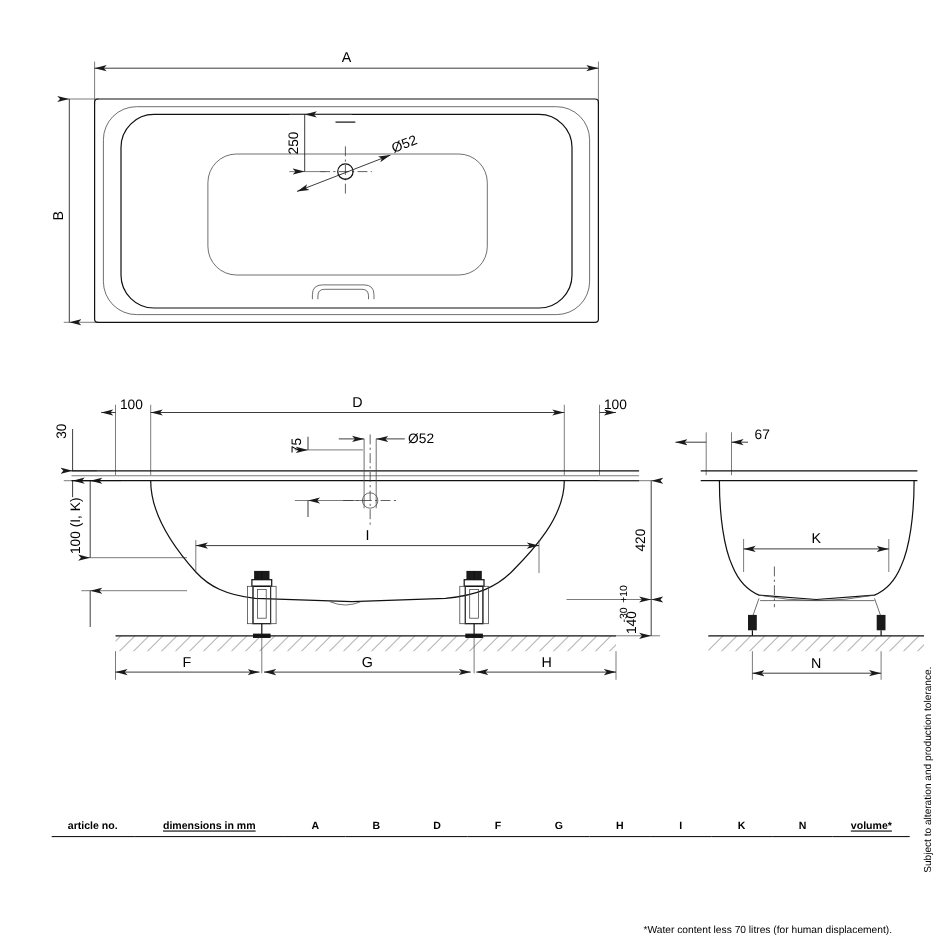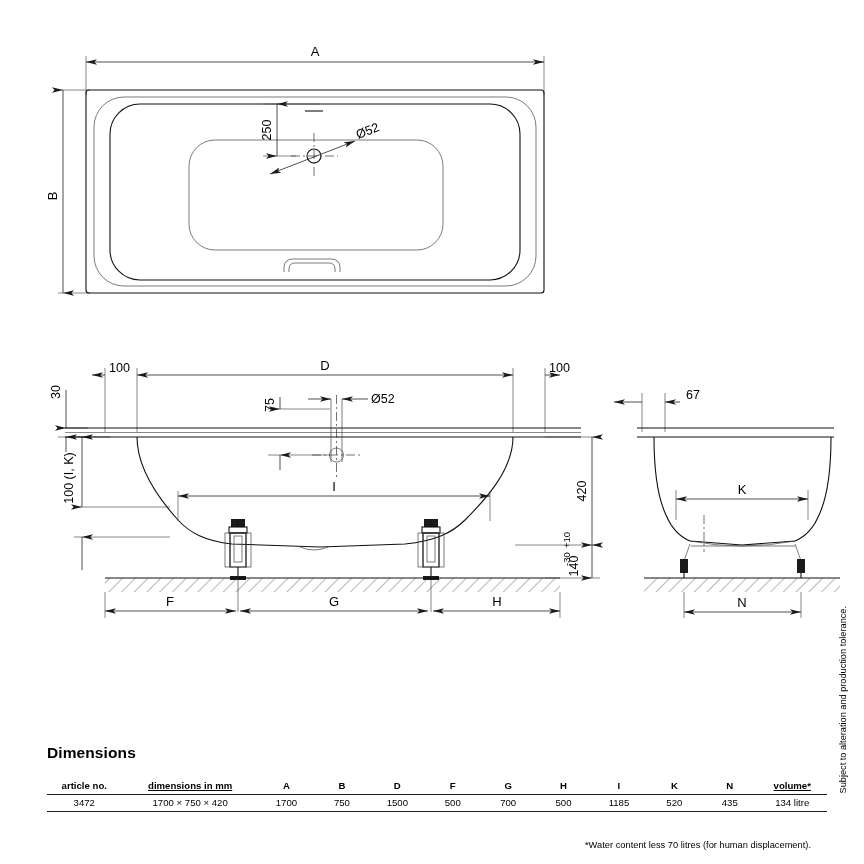--- a/index.html
+++ b/index.html
@@ -321,54 +321,39 @@
 
       <line x1="684" y1="592" x2="684" y2="618" class="ln-ext"></line>
       <line x1="801" y1="592" x2="801" y2="618" class="ln-ext"></line>
       <line x1="684" y1="612" x2="801" y2="612" class="ln-dim" marker-start="url(#arrR)" marker-end="url(#arrL)"></line>
       <text x="742" y="607" class="letterlabel" text-anchor="middle">N</text>
     </g>
 
   </svg>
 
   <div id="tablewrap">
-    <div id="dimheading">Dimensions</div>
 
     <table class="spec">
       <thead>
         <tr>
           <th class="col-article">article no.</th>
           <th class="col-dims">dimensions in mm</th>
           <th class="col-v">A</th>
           <th class="col-v">B</th>
           <th class="col-v">D</th>
           <th class="col-v">F</th>
           <th class="col-v">G</th>
           <th class="col-v">H</th>
           <th class="col-v">I</th>
           <th class="col-v">K</th>
           <th class="col-v">N</th>
           <th class="col-vol">volume*</th>
         </tr>
       </thead>
       <tbody>
-        <tr>
-          <td>3472</td>
-          <td>1700 × 750 × 420</td>
-          <td>1700</td>
-          <td>750</td>
-          <td>1500</td>
-          <td>500</td>
-          <td>700</td>
-          <td>500</td>
-          <td>1185</td>
-          <td>520</td>
-          <td>435</td>
-          <td>134 litre</td>
-        </tr>
       </tbody>
     </table>
   </div>
 
   <div id="footnote">*Water content less 70 litres (for human displacement).</div>
 
   <div id="sidenote">Subject to alteration and production tolerance.</div>
 
 </div>
 

